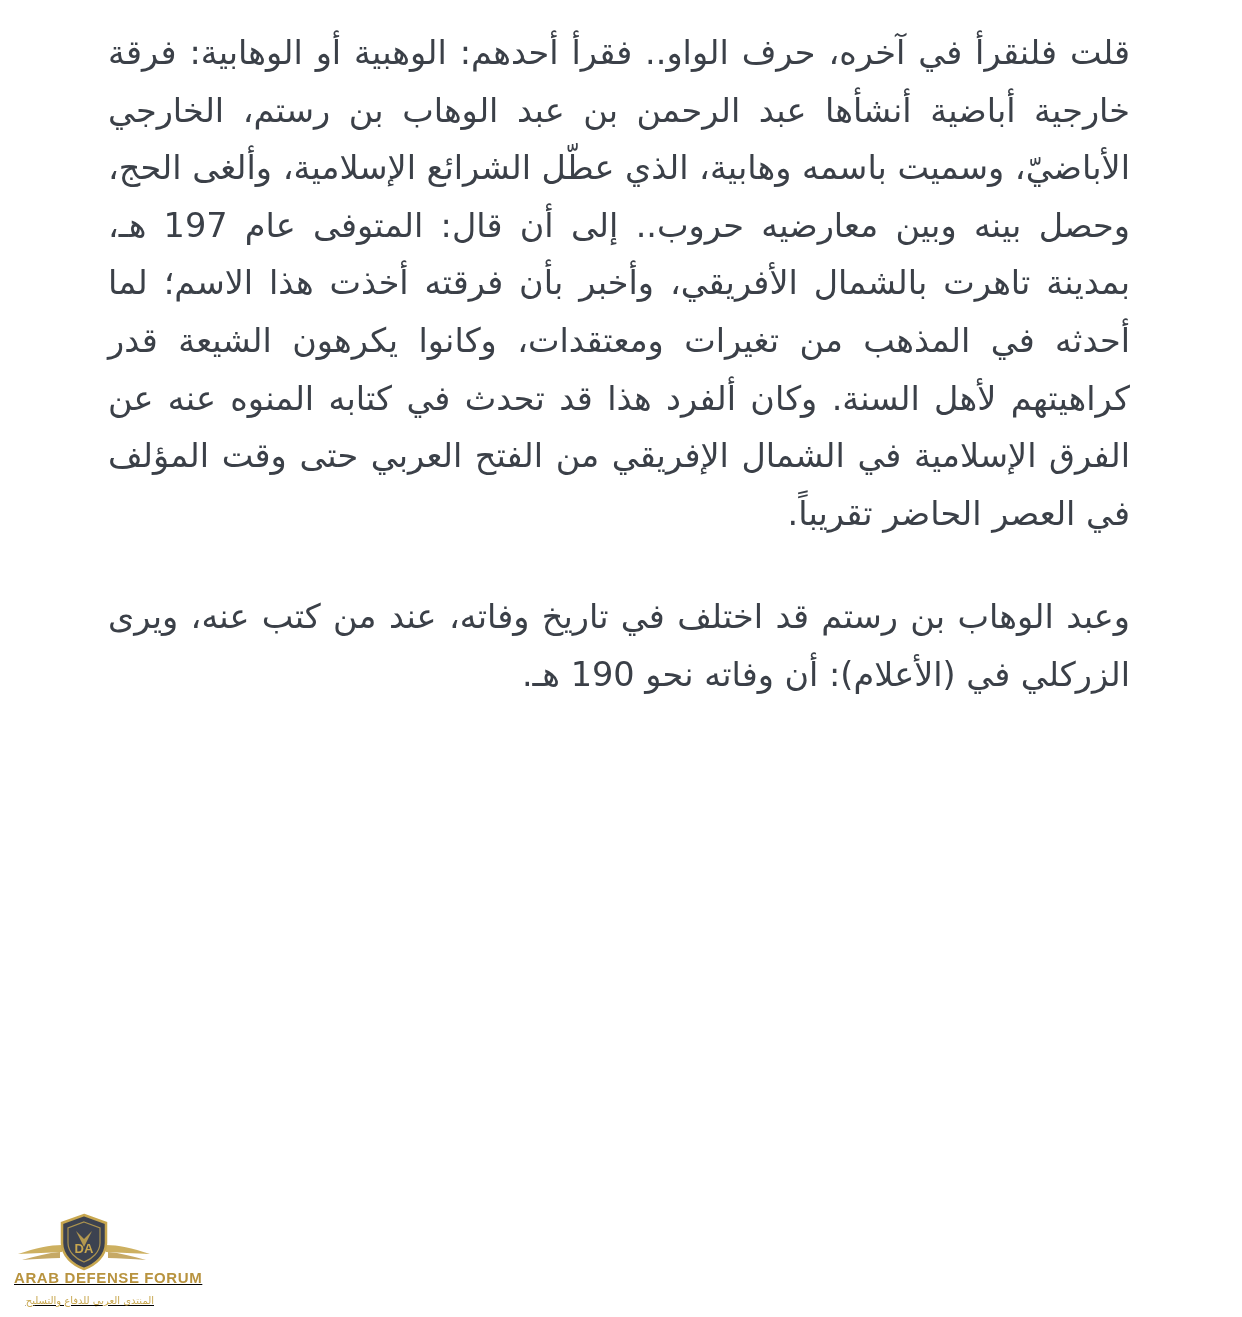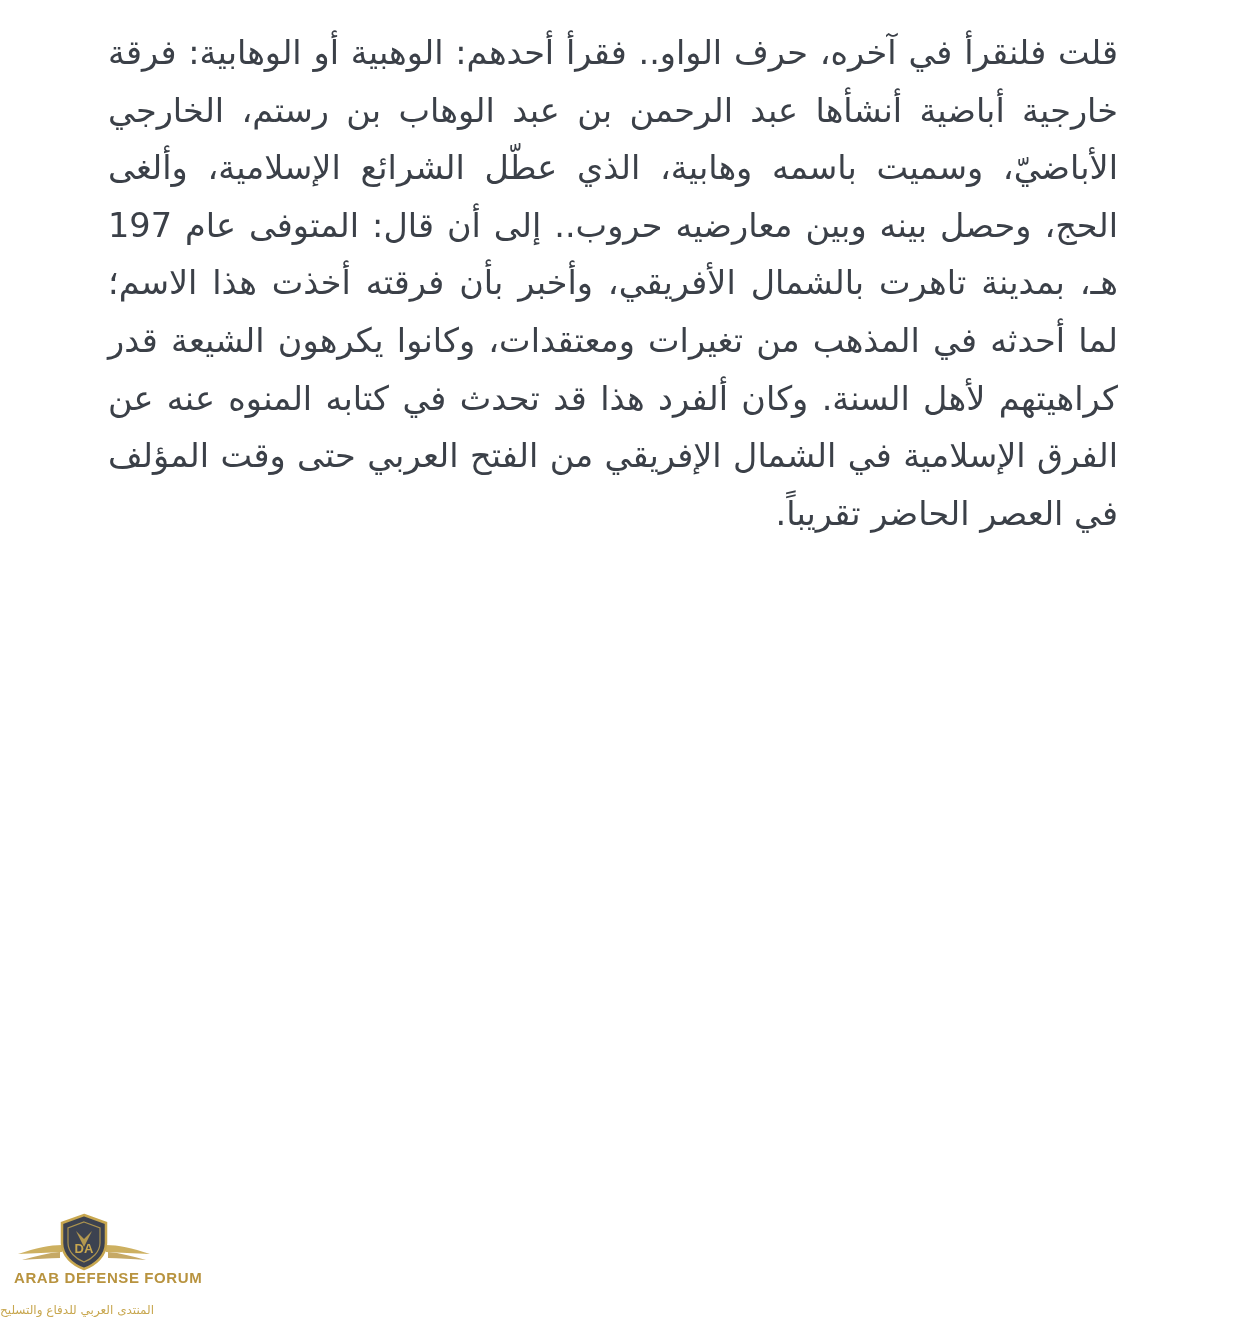--- a/index.html
+++ b/index.html
@@ -26,39 +26,40 @@
     left: 108px;
     direction: rtl;
     text-align: right;
     color: #3b4048;
     font-size: 33.5px;
     line-height: 1.72;
     font-weight: 400;
     letter-spacing: 0px;
   }
   .para {
-    margin: 0 14px 46px 0;
+    margin: 0 2px 46px 0;
     text-align: right;
   }
   .para:last-child {
     margin-bottom: 0;
   }
   .para.justify {
     text-align: justify;
     text-justify: inter-word;
   }
   
   .watermark {
     position: absolute;
     left: 14px;
     bottom: 10px;
     width: 140px;
     height: 96px;
     direction: ltr;
     text-align: right;
+    text-decoration: underline;
   }
   .wm-badge {
     position: relative;
     width: 140px;
     height: 62px;
   }
   .wm-shield {
     position: absolute;
     left: 50%;
     top: 2px;
@@ -76,34 +77,35 @@
     font-family: "Liberation Sans", sans-serif;
     font-size: 15px;
     letter-spacing: 0.6px;
     color: #b8933f;
     font-weight: 700;
     margin-top: -4px;
     white-space: nowrap;
   }
   .wm-sub {
     font-family: "DejaVu Sans", sans-serif;
-    font-size: 12px;
+    font-size: 10px;
     color: #c8a74f;
     direction: rtl;
-    margin-top: 17px;
+    margin-top: 9px;
     white-space: nowrap;
   }
 </style>
 </head>
 <body>
 
 <div class="page">
 
   <div class="text-body">
     <p class="para justify">قلت فلنقرأ في آخره، حرف الواو.. فقرأ أحدهم: الوهبية أو الوهابية: فرقة خارجية أباضية أنشأها عبد الرحمن بن عبد الوهاب بن رستم، الخارجي الأباضيّ، وسميت باسمه وهابية، الذي عطّل الشرائع الإسلامية، وألغى الحج، وحصل بينه وبين معارضيه حروب.. إلى أن قال: المتوفى عام 197 هـ، بمدينة تاهرت بالشمال الأفريقي، وأخبر بأن فرقته أخذت هذا الاسم؛ لما أحدثه في المذهب من تغيرات ومعتقدات، وكانوا يكرهون الشيعة قدر كراهيتهم لأهل السنة. وكان ألفرد هذا قد تحدث في كتابه المنوه عنه عن الفرق الإسلامية في الشمال الإفريقي من الفتح العربي حتى وقت المؤلف في العصر الحاضر تقريباً.</p>
+    <p class="para justify">وعبد الوهاب بن رستم قد اختلف في تاريخ وفاته، عند من كتب عنه، ويرى الزركلي في (الأعلام): أن وفاته نحو 190 هـ.</p>
   </div>
 
   <div class="watermark">
     <div class="wm-badge">
       <svg class="wm-shield" width="52" height="58" viewBox="0 0 52 58">
         <path d="M26 2 L48 10 L48 30 C48 43 37 52 26 56 C15 52 4 43 4 30 L4 10 Z" fill="#3c4250" stroke="#c8a74f" stroke-width="2.5"></path>
         <path d="M26 9 L42 15 L42 30 C42 39 34 46 26 49 C18 46 10 39 10 30 L10 15 Z" fill="none" stroke="#c8a74f" stroke-width="1.2" opacity="0.8"></path>
         <text x="26" y="40" font-family="Liberation Sans, sans-serif" font-size="13" font-weight="700" fill="#c8a74f" text-anchor="middle">DA</text>
         <path d="M18 18 L26 26 L34 18 L26 34 Z" fill="#c8a74f" opacity="0.85"></path>
       </svg>

